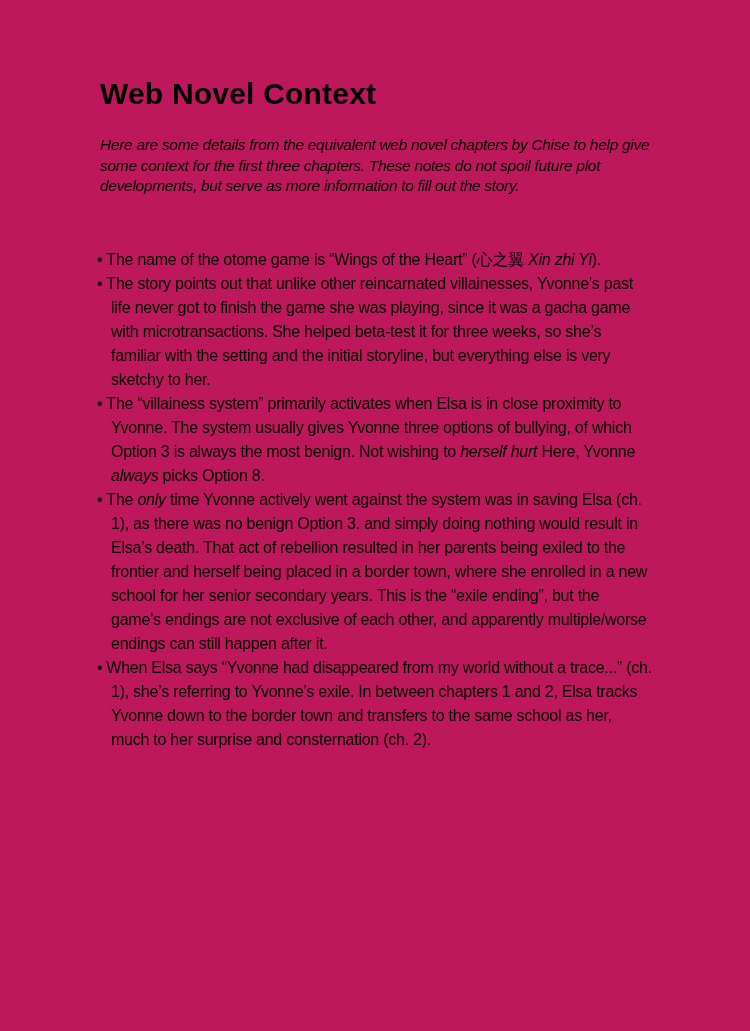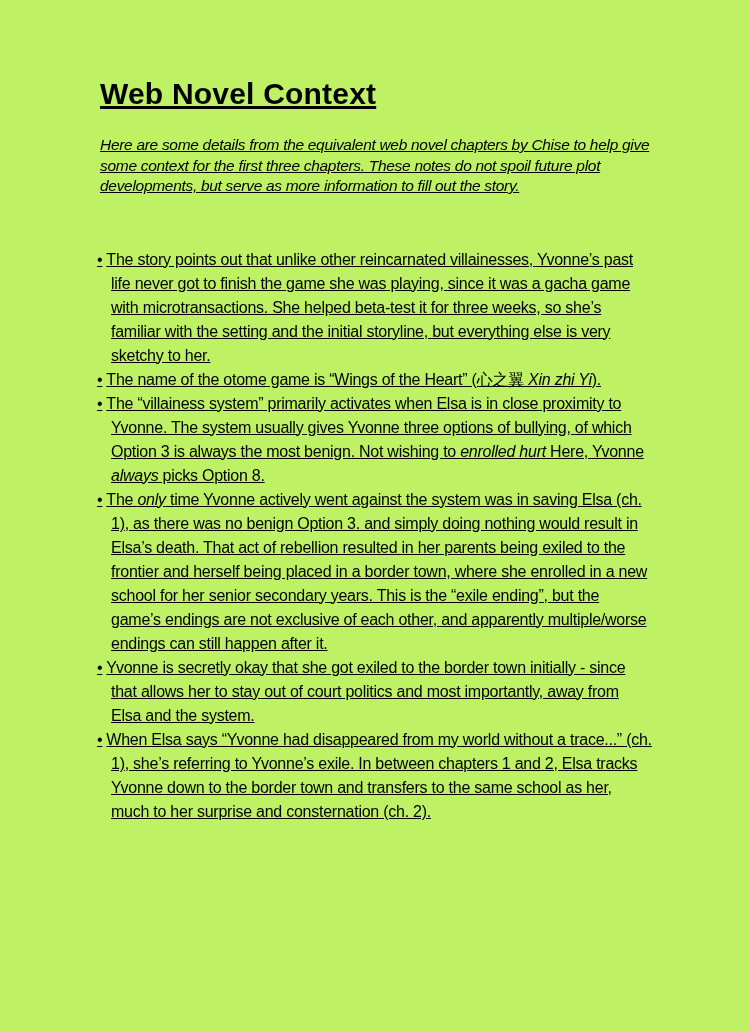--- a/index.html
+++ b/index.html
@@ -12,22 +12,21 @@
     height: 1031px;
     font-family: "Liberation Sans", "DejaVu Sans", sans-serif;
     color: #000000;
     overflow: hidden;
   }
   .page {
     box-sizing: border-box;
     width: 750px;
     height: 1031px;
     padding: 76px 60px 16px 100px;
-    background: #bef264;
-    text-decoration: underline;
+    background: #be185d;
   }
   h1.doc-title {
     margin: 0;
     font-size: 30px;
     line-height: 36px;
     font-weight: bold;
     letter-spacing: 0.2px;
     color: #000000;
   }
   p.intro {
@@ -63,20 +62,19 @@
 </style>
 </head>
 <body>
 
 <div class="page">
   <h1 class="doc-title">Web Novel Context</h1>
 
   <p class="intro">Here are some details from the equivalent web novel chapters by Chise to help give some context for the first three chapters. These notes do not spoil future plot developments, but serve as more information to fill out the story.</p>
 
   <ul class="bullets" id="bullet-list">
+      <li><span class="marker">•</span><span>The name of the otome game is “Wings of the Heart” (心之翼 </span><span class="it">Xin zhi Yi</span><span>).</span></li>
       <li><span class="marker">•</span><span>The story points out that unlike other reincarnated villainesses, Yvonne’s past life never got to finish the game she was playing, since it was a gacha game with microtransactions. She helped beta-test it for three weeks, so she’s familiar with the setting and the initial storyline, but everything else is very sketchy to her.</span></li>
-      <li><span class="marker">•</span><span>The name of the otome game is “Wings of the Heart” (心之翼 </span><span class="it">Xin zhi Yi</span><span>).</span></li>
-      <li><span class="marker">•</span><span>The “villainess system” primarily activates when Elsa is in close proximity to Yvonne. The system usually gives Yvonne three options of bullying, of which Option 3 is always the most benign. Not wishing to </span><span class="it">enrolled hurt</span><span> Here, Yvonne </span><span class="it">always</span><span> picks Option 8.</span></li>
+      <li><span class="marker">•</span><span>The “villainess system” primarily activates when Elsa is in close proximity to Yvonne. The system usually gives Yvonne three options of bullying, of which Option 3 is always the most benign. Not wishing to </span><span class="it">herself hurt</span><span> Here, Yvonne </span><span class="it">always</span><span> picks Option 8.</span></li>
       <li><span class="marker">•</span><span>The </span><span class="it">only</span><span> time Yvonne actively went against the system was in saving Elsa (ch. 1), as there was no benign Option 3. and simply doing nothing would result in Elsa’s death. That act of rebellion resulted in her parents being exiled to the frontier and herself being placed in a border town, where she enrolled in a new school for her senior secondary years. This is the “exile ending”, but the game’s endings are not exclusive of each other, and apparently multiple/worse endings can still happen after it.</span></li>
-      <li><span class="marker">•</span><span>Yvonne is secretly okay that she got exiled to the border town initially - since that allows her to stay out of court politics and most importantly, away from Elsa and the system.</span></li>
       <li><span class="marker">•</span><span>When Elsa says “Yvonne had disappeared from my world without a trace...” (ch. 1), she’s referring to Yvonne’s exile. In between chapters 1 and 2, Elsa tracks Yvonne down to the border town and transfers to the same school as her, much to her surprise and consternation (ch. 2).</span></li>
     </ul>
 </div>
 
 </body></html>

